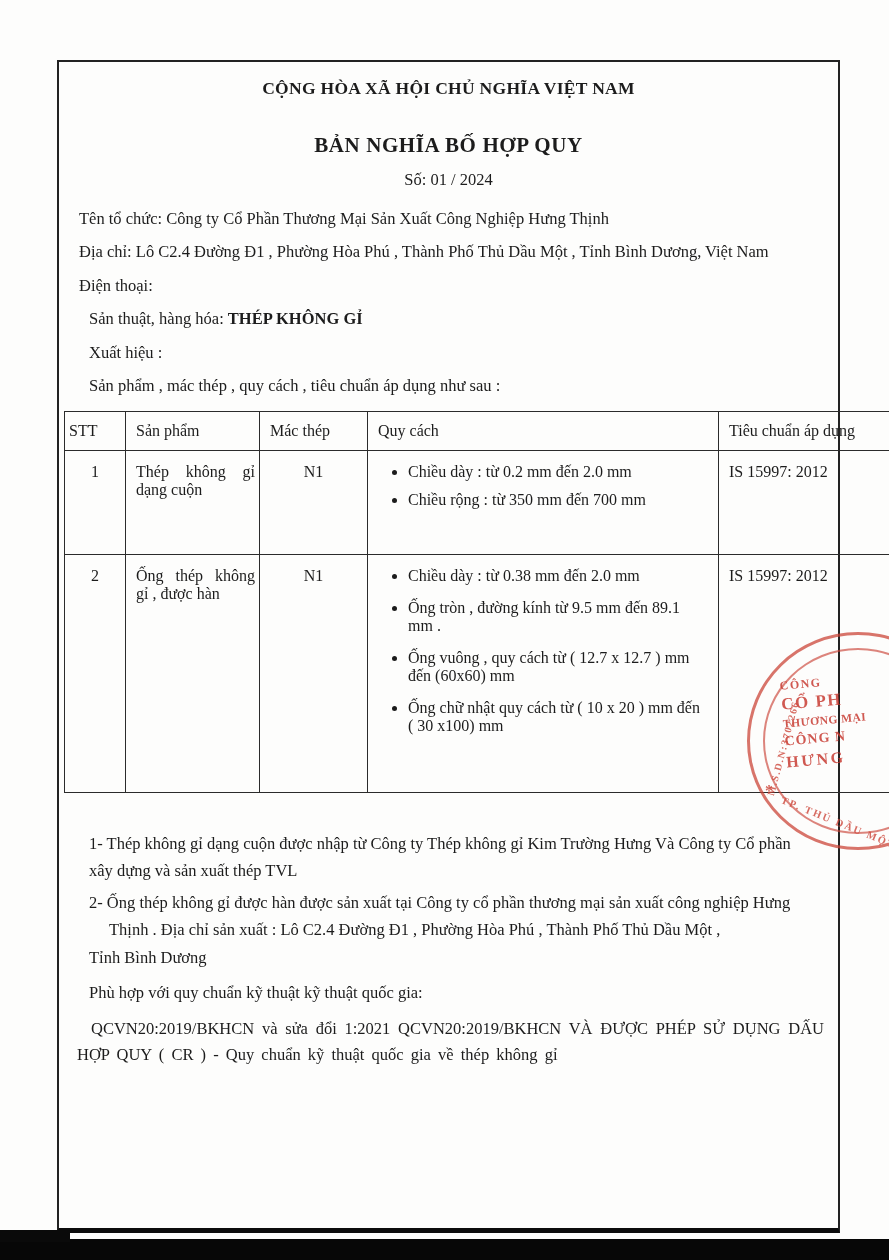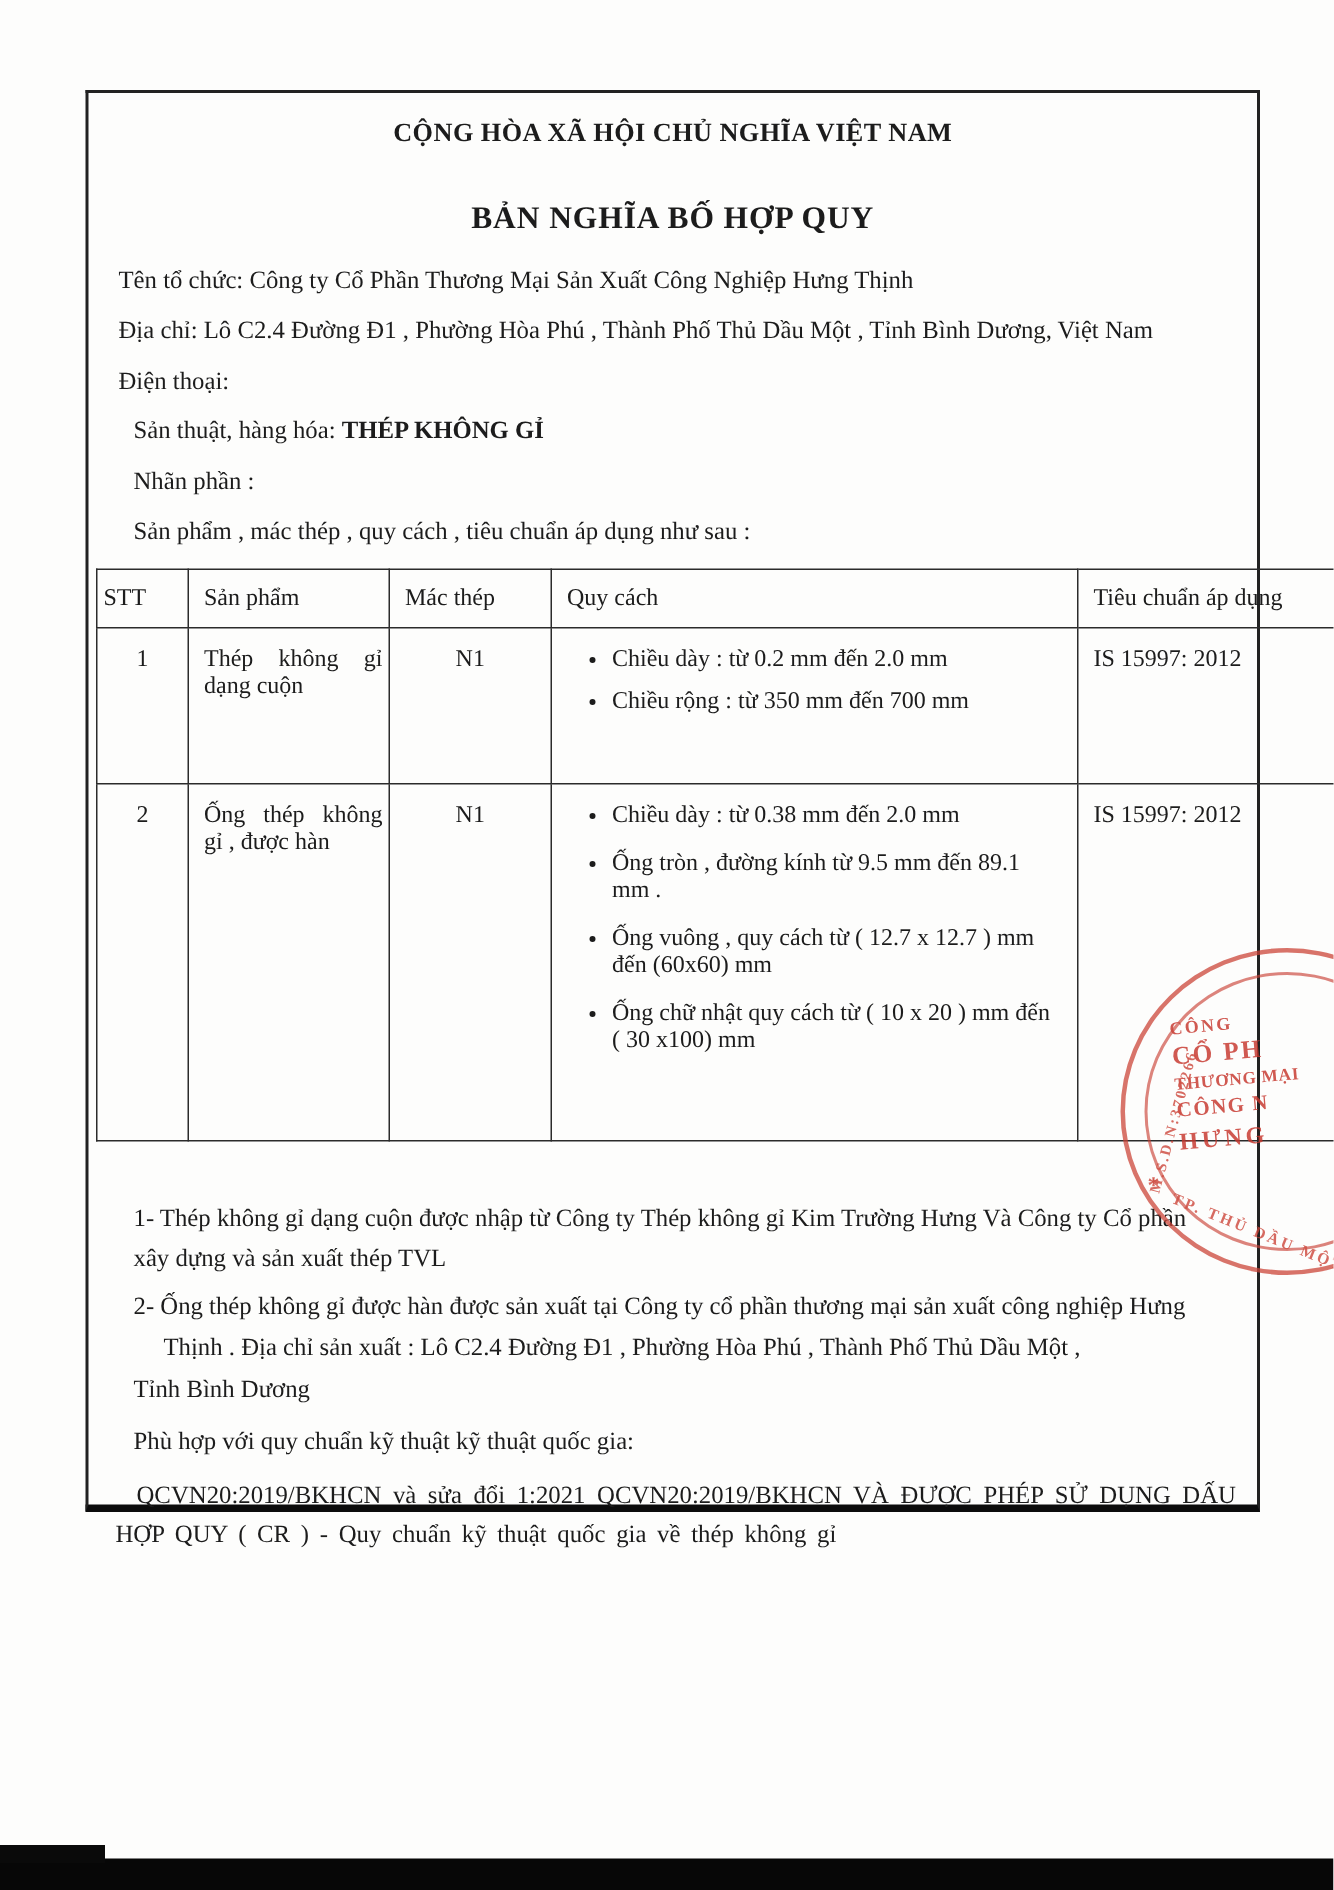--- a/index.html
+++ b/index.html
@@ -5,21 +5,21 @@
   html,body { margin:0; padding:0; }
   body {
     width:889px; height:1260px;
     position:relative; overflow:hidden;
     background:#fdfdfc;
     font-family:"Liberation Serif","DejaVu Serif",serif;
     color:#1c1c1c;
   }
   .frame {
     position:absolute; left:57px; top:60px;
-    width:783px; height:948px;
+    width:783px; height:1173px;
     box-sizing:border-box;
     border:2px solid #222;
     border-bottom:5px solid #0c0c0c;
     padding:16px 4px 0 4px;
     background:#fdfdfc;
   }
   .nat1 { text-align:center; font-weight:bold; font-size:17.5px; letter-spacing:.3px; }
   .nat2 { text-align:center; margin-top:4px; }
   .nat2 span {
     display:inline-block; font-weight:bold; font-size:15.5px;
@@ -91,26 +91,27 @@
   .scan-bar-left { position:absolute; left:0; bottom:18px; width:70px; height:12px; background:#0a0a0a; }
 </style>
 </head>
 <body>
 
 <div class="frame">
 
   <div class="nat1">CỘNG HÒA XÃ HỘI CHỦ NGHĨA VIỆT NAM</div>
 
   <div class="doc-title">BẢN NGHĨA BỐ HỢP QUY</div>
+  <div class="doc-number">Số: 01 / 2024</div>
 
   <p class="body-line first">Tên tổ chức: Công ty Cổ Phần Thương Mại Sản Xuất Công Nghiệp Hưng Thịnh</p>
   <p class="body-line">Địa chỉ: Lô C2.4 Đường Đ1 , Phường Hòa Phú , Thành Phố Thủ Dầu Một , Tỉnh Bình Dương, Việt Nam</p>
   <p class="body-line">Điện thoại:</p>
   <p class="body-line indent"><span>Sản thuật, hàng hóa: </span><b class="product">THÉP KHÔNG GỈ</b></p>
-  <p class="body-line indent">Nhãn phần :</p>
+  <p class="body-line indent">Xuất hiệu :</p>
   <p class="body-line indent">Sản phẩm , mác thép , quy cách , tiêu chuẩn áp dụng như sau :</p>
 
   <table class="product-table">
     <thead>
       <tr>
         <th class="h-stt">STT</th>
         <th class="h-sp">Sản phẩm</th>
         <th class="h-mt">Mác thép</th>
         <th class="h-qc">Quy cách</th>
         <th class="h-tc">Tiêu chuẩn áp dụng</th>

